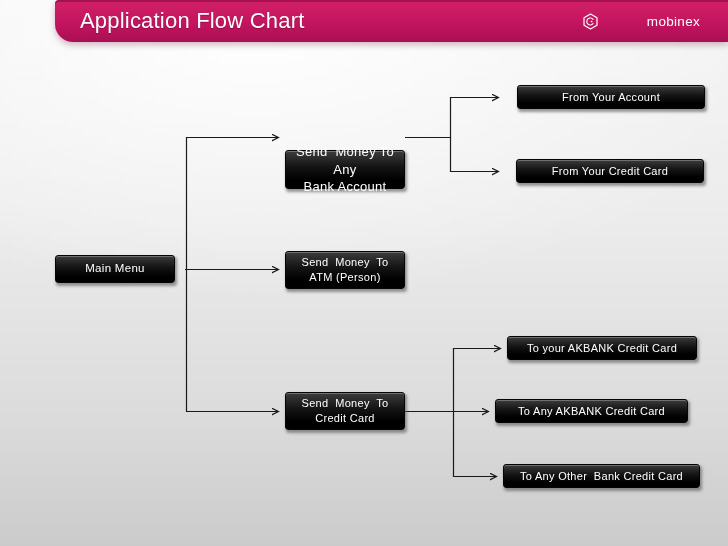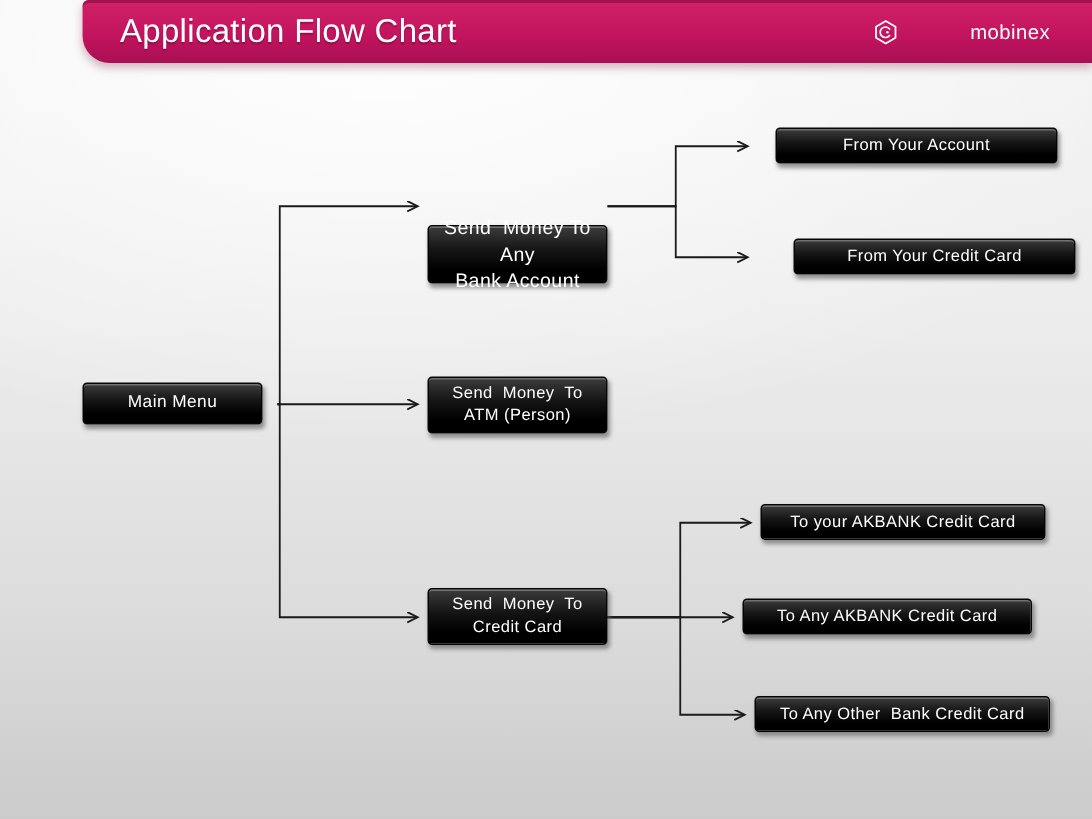--- a/index.html
+++ b/index.html
@@ -46,21 +46,21 @@
     display:flex;align-items:center;justify-content:center;
     text-align:center;
     box-sizing:border-box;
   }
   .node span{white-space:pre-wrap;line-height:1.35;letter-spacing:0.3px;}
   .n-main   {left:55px;  top:255px; width:120px; height:28px; font-size:11.5px;}
   .n-bank   {left:285px; top:118px; width:120px; height:39px; font-size:13px;margin-top:32px;}
   .n-atm    {left:285px; top:251px; width:120px; height:38px; font-size:11px;}
   .n-cc     {left:285px; top:392px; width:120px; height:38px; font-size:11px;}
   .n-acct   {left:505px; top:85px;  width:188px; height:24px; font-size:11px;margin-left:12px;}
-  .n-fromcc {left:529px; top:159px; width:188px; height:24px; font-size:11px;}
+  .n-fromcc {left:516px; top:159px; width:188px; height:24px; font-size:11px;}
   .n-yourak {left:507px; top:336px; width:190px; height:24px; font-size:11px;}
   .n-anyak  {left:495px; top:399px; width:193px; height:24px; font-size:11px;}
   .n-other  {left:503px; top:464px; width:197px; height:24px; font-size:11px;}
 </style>
 </head>
 <body>
 
 <div class="slide">
 
   <div class="banner">

